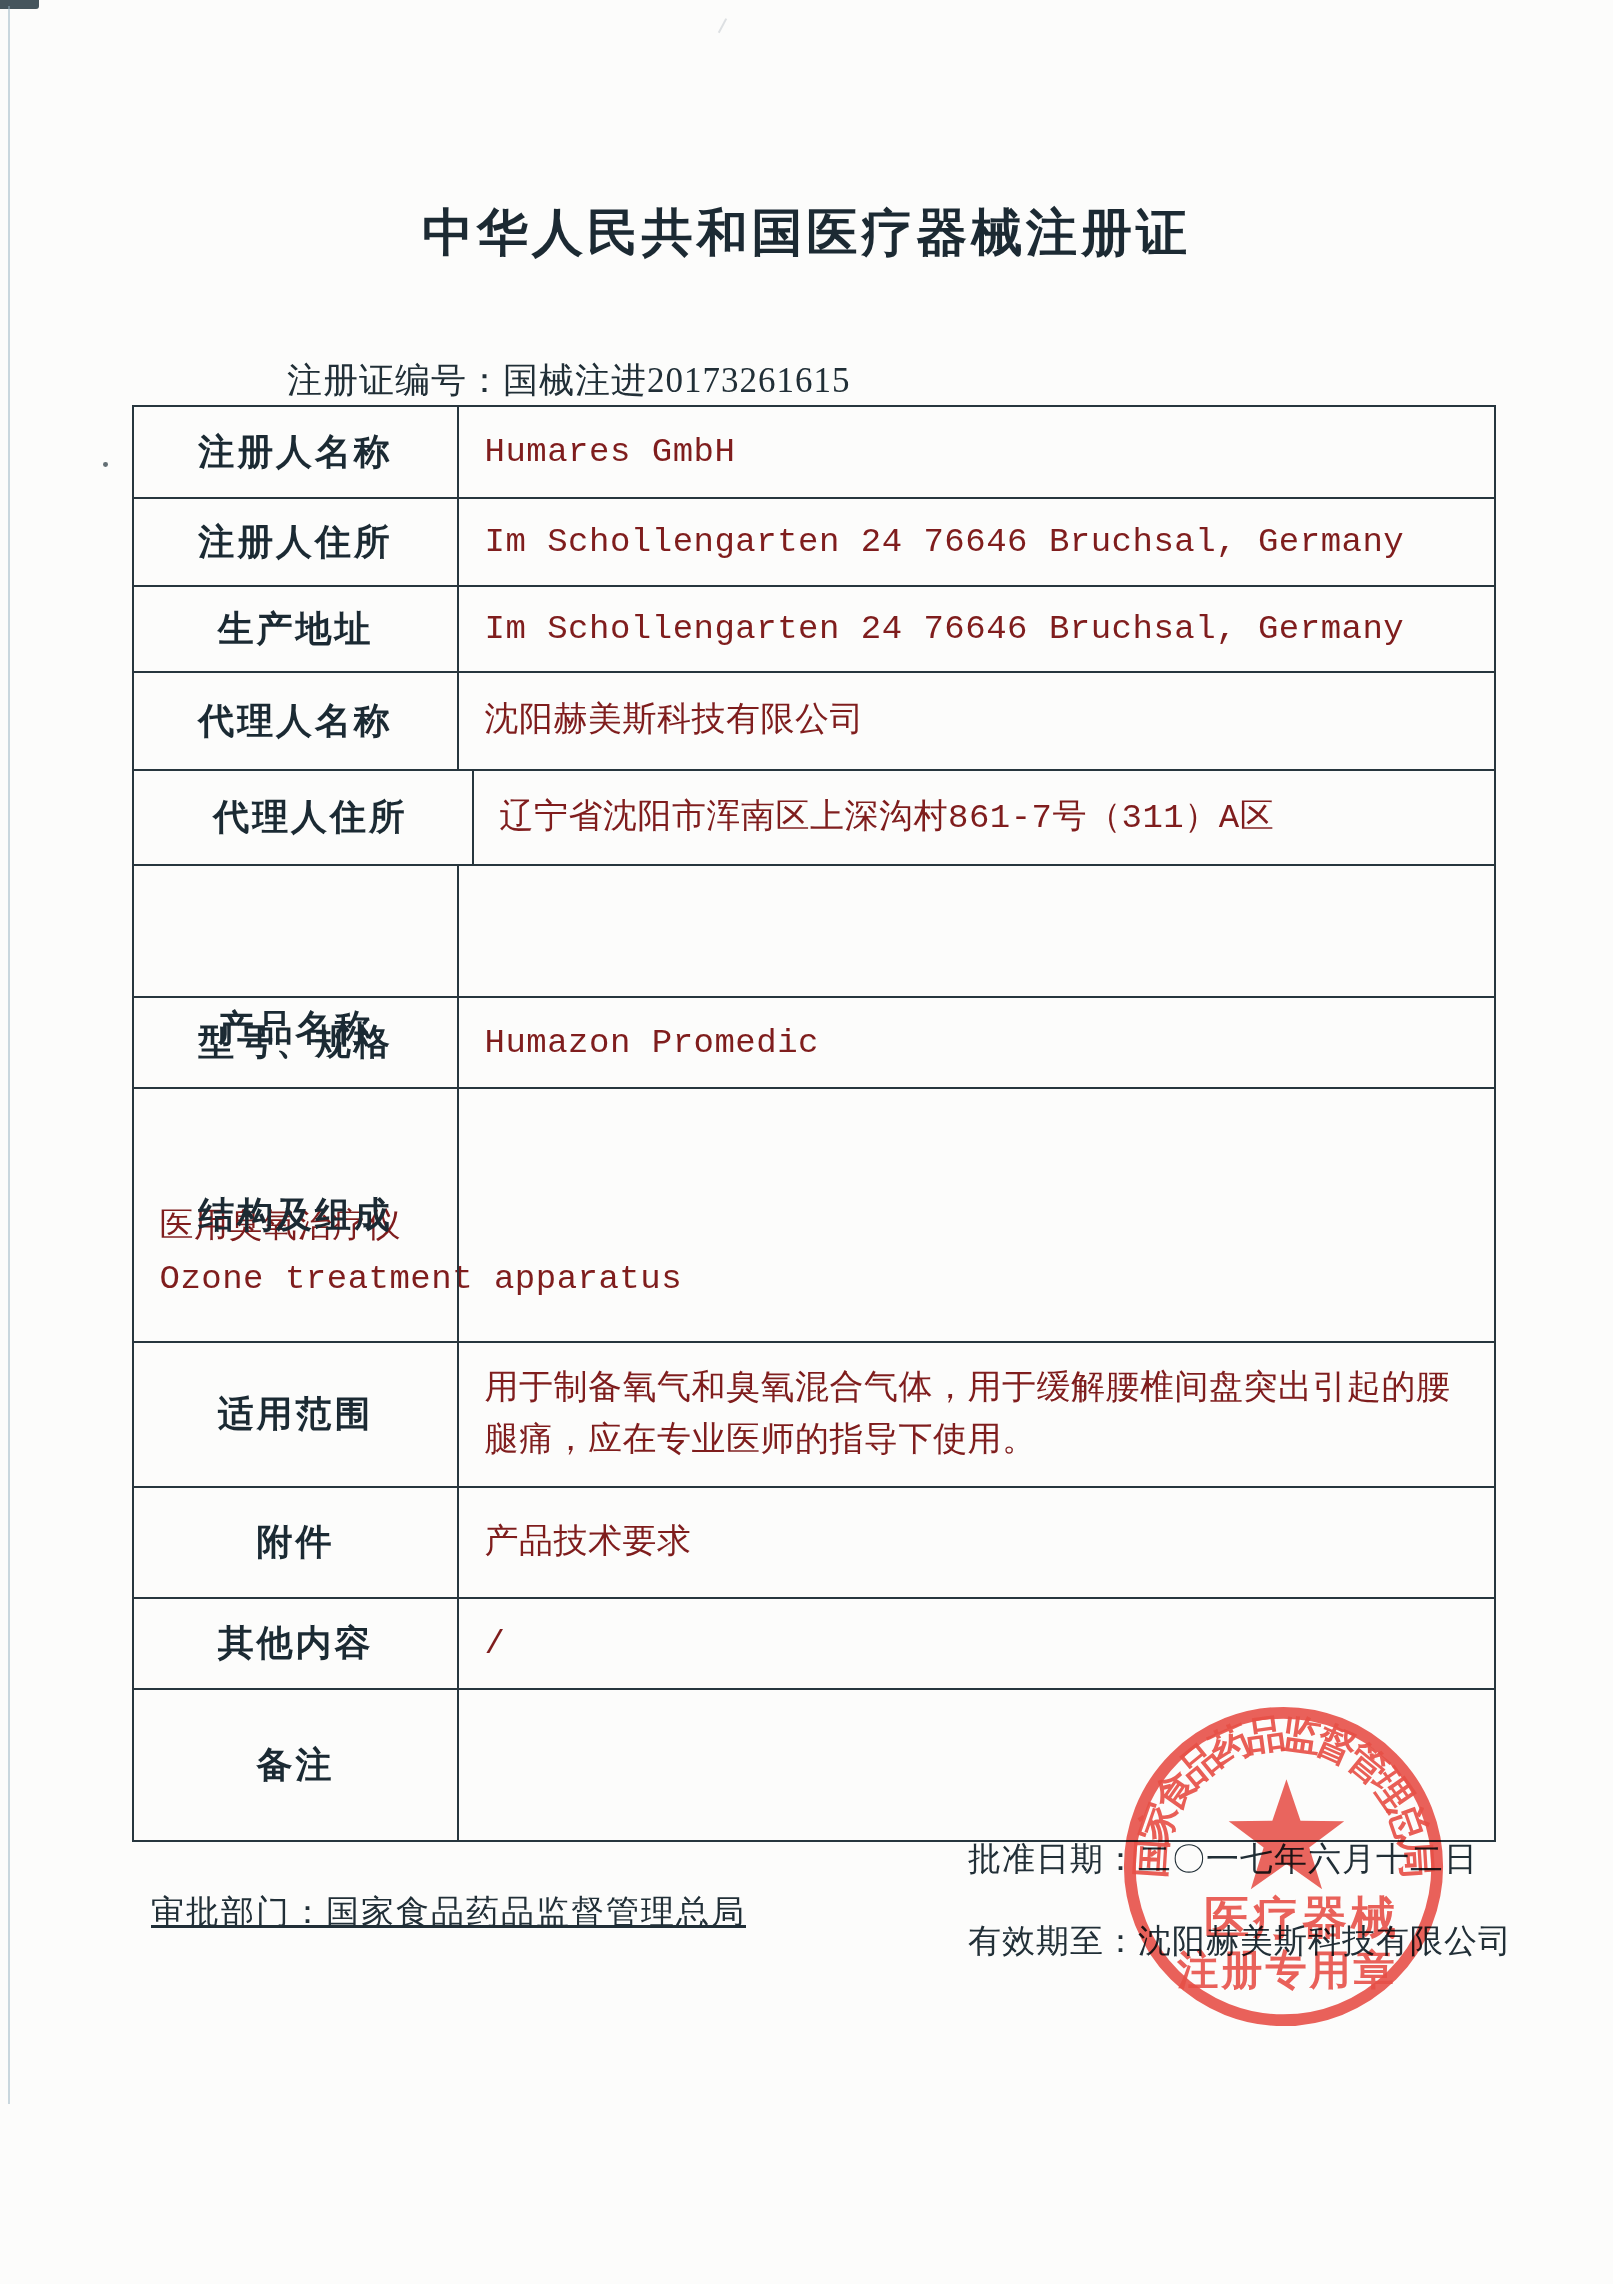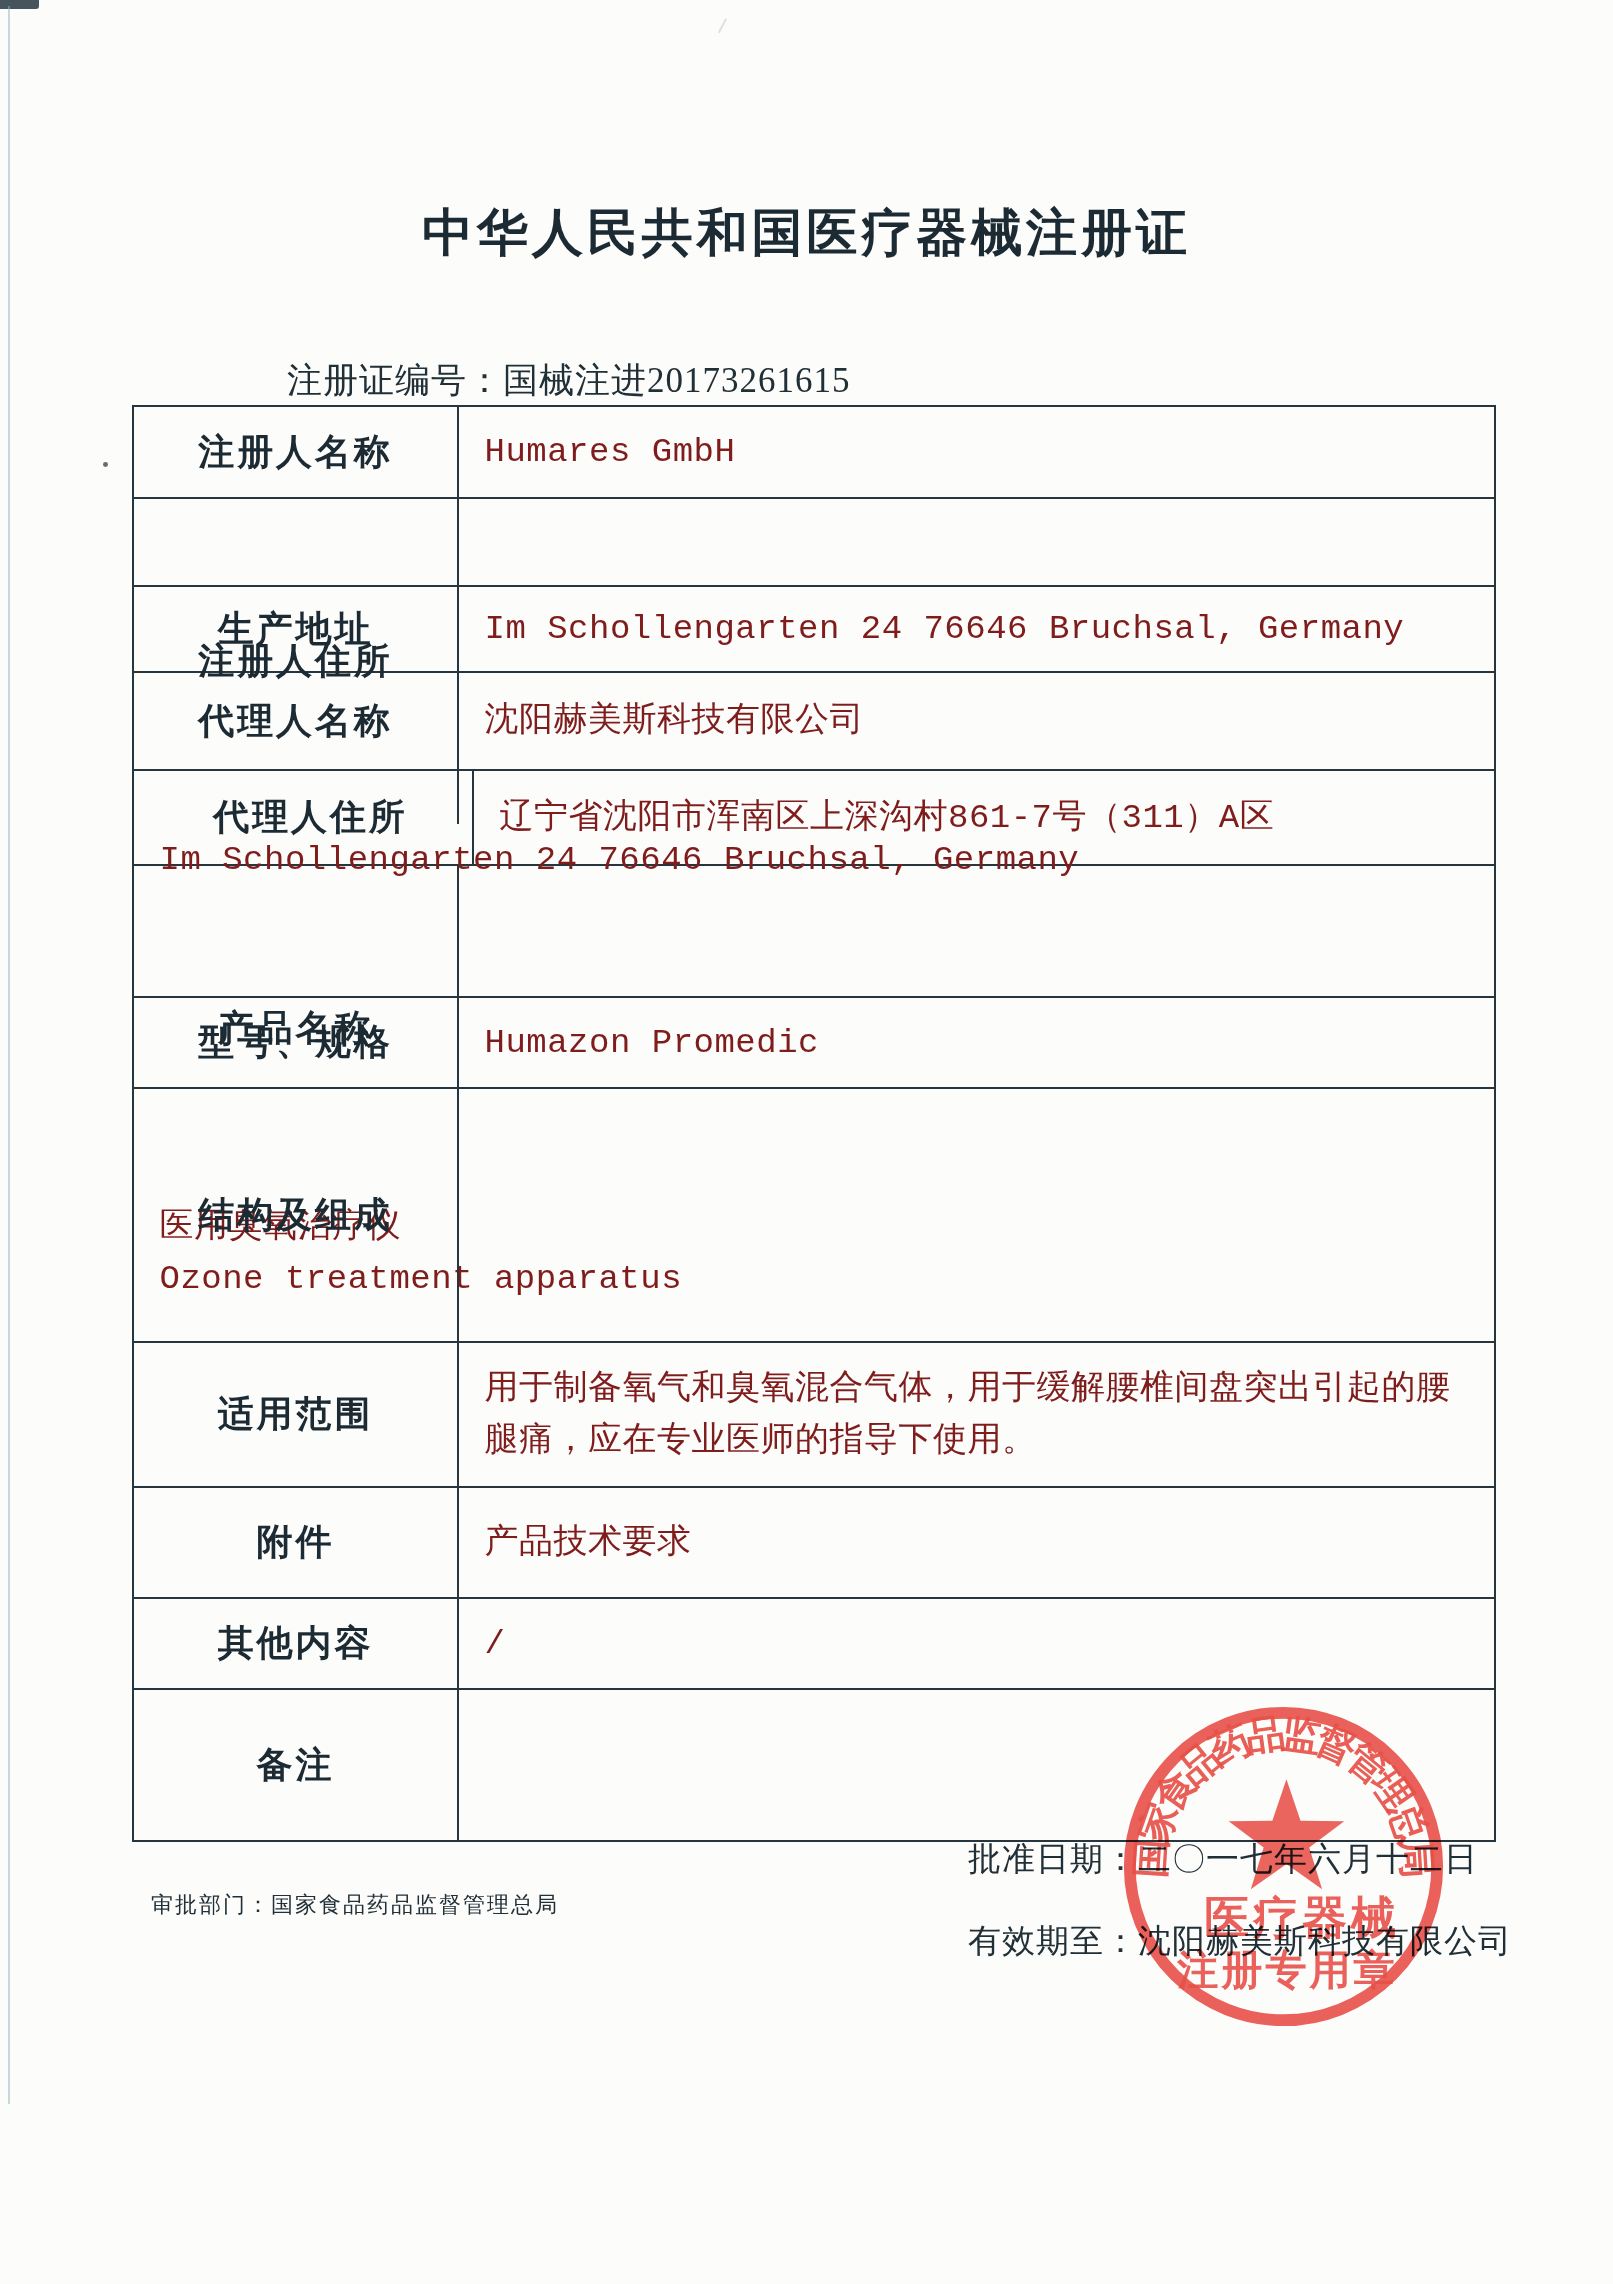--- a/index.html
+++ b/index.html
@@ -54,35 +54,35 @@
   .cell-value{
     flex:1;display:flex;align-items:center;
     padding:9.8px 21.6px 9.8px 25.5px;
     font-family:"Liberation Mono","DejaVu Sans Mono",monospace;
     font-size:34px;line-height:52px;letter-spacing:0.5px;
     color:#7f1d1d;white-space:pre-line;
     box-sizing:border-box;
   }
   
   .row:nth-child(1){height:92px;}
-  .row:nth-child(2){height:88px;flex-direction:column;}
+  .row:nth-child(2){height:88px;}
   .row:nth-child(3){height:86px;}
   .row:nth-child(4){height:98px;}
   .row:nth-child(5){height:95px;padding-left:15px;}
   .row:nth-child(6){height:132px;flex-direction:column;}
   .row:nth-child(7){height:91px;}
   .row:nth-child(8){height:254px;}
   .row:nth-child(9){height:145px;}
   .row:nth-child(10){height:111px;}
   .row:nth-child(11){height:91px;}
   .row:nth-child(12){height:150px;}
 
   .approval-line{
     position:absolute;left:151px;top:1890px;
-    font-size:22px;letter-spacing:2px;white-space:nowrap;
+    font-size:33px;letter-spacing:2px;white-space:nowrap;text-decoration:underline;
   }
   .date-line-1{
     position:absolute;left:968px;top:1837px;
     font-size:33px;letter-spacing:1px;white-space:nowrap;
   }
   .date-line-2{
     position:absolute;left:968px;top:1919px;
     font-size:33px;letter-spacing:1px;white-space:nowrap;
   }
 

